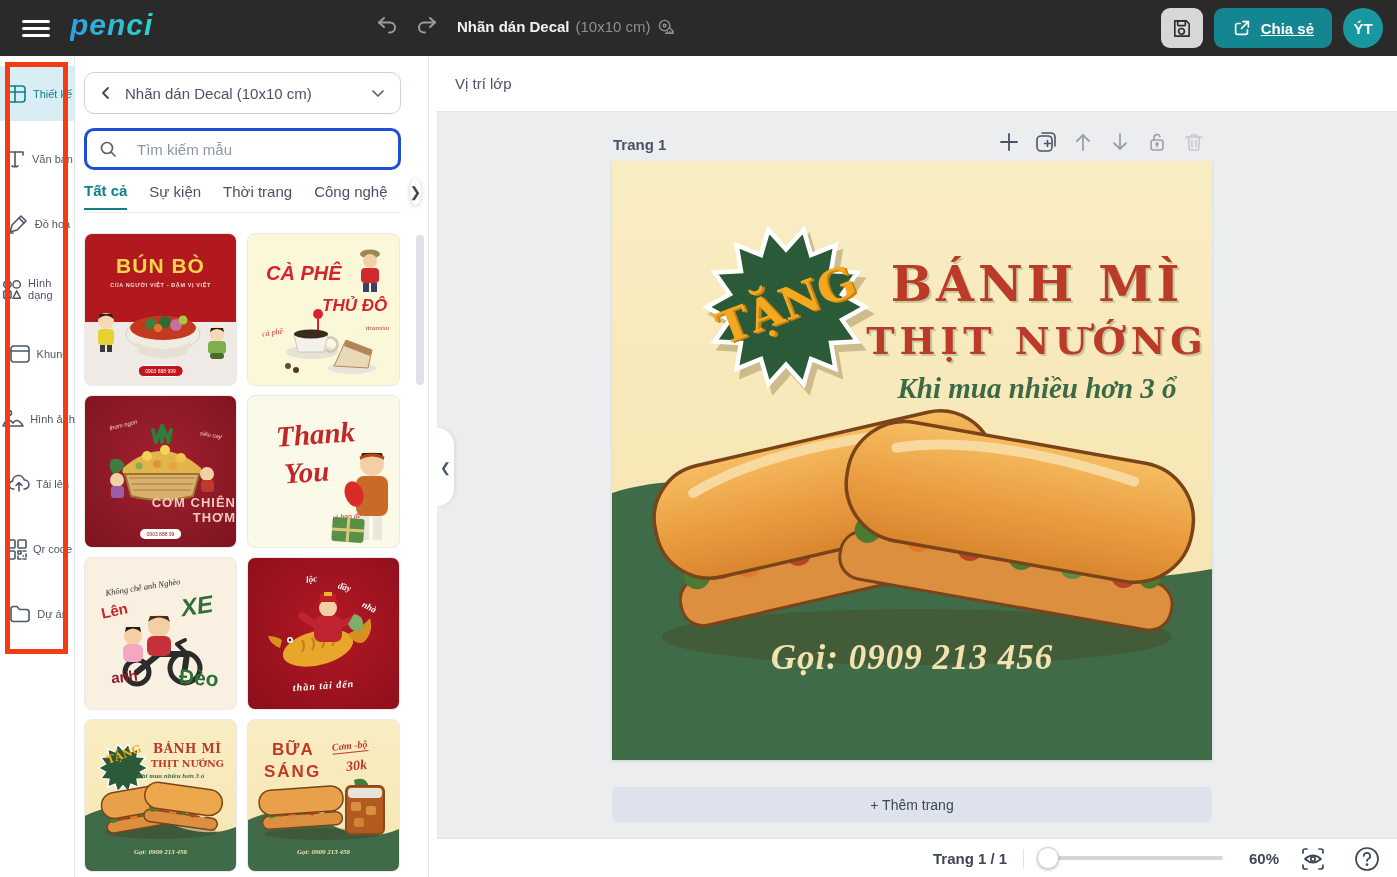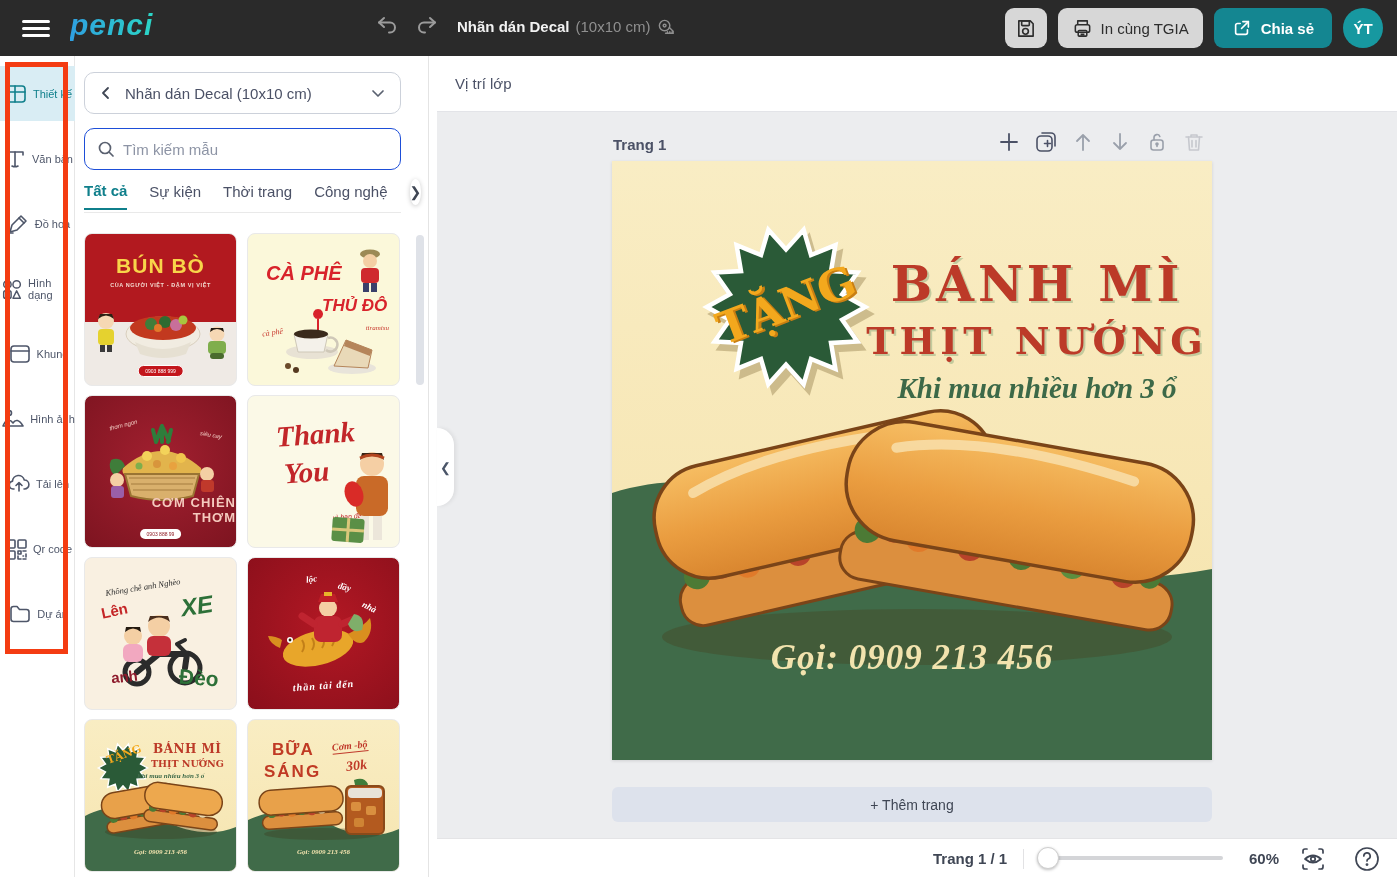--- a/index.html
+++ b/index.html
@@ -10,39 +10,39 @@
   .hamburger { position:absolute; left:22px; top:16px; width:28px; height:24px; cursor:pointer; }
   .hamburger span { display:block; height:3px; background:#fff; border-radius:2px; margin:4px 0; }
   .logo { position:absolute; left:70px; top:8px; font-size:30px; font-weight:bold; font-style:italic; letter-spacing:1px;
           background:linear-gradient(90deg,#2f9fe0,#2bd6c6); -webkit-background-clip:text; background-clip:text; color:transparent; }
   .undoredo { position:absolute; left:376px; top:14px; display:flex; gap:18px; }
   .tb-title { position:absolute; left:457px; top:18px; font-size:15px; color:#f2f2f2; font-weight:bold; display:flex; gap:6px; }
   .tb-size { color:#8f8f8f; font-weight:normal; }
   .tb-right { position:absolute; right:14px; top:8px; display:flex; align-items:center; gap:11px; }
   .btn-gray { height:40px; background:#d7d7d7; border-radius:9px; display:flex; align-items:center; gap:8px; padding:0 14px; color:#2d2d2d; font-size:15px; cursor:pointer; }
   .btn-save { width:42px; justify-content:center; padding:0; }
-  .btn-teal { height:40px; background:#148691; border-radius:9px; display:flex; align-items:center; gap:9px; padding:8px 18px; color:#fff; font-size:15px; font-weight:bold; cursor:pointer; }
+  .btn-teal { height:40px; background:#148691; border-radius:9px; display:flex; align-items:center; gap:9px; padding:8px 18px; color:#fff; font-size:15px; font-weight:bold; cursor:pointer;text-decoration:underline; }
   .avatar { width:40px; height:40px; border-radius:50%; background:#1798a0; color:#fff; font-size:15px; font-weight:bold; display:flex; align-items:center; justify-content:center; cursor:pointer; }
 
   
   .sidebar { position:absolute; left:0; top:56px; width:75px; height:821px; background:#fff; border-right:1px solid #e6e6e6; z-index:30; }
   .side-item { width:75px; height:55px; margin-bottom:10px; display:flex; align-items:center; justify-content:center; gap:4px; cursor:pointer; }
   .side-item:first-child { margin-top:10px; }
   .slabel { font-size:11px; color:#4e5669; }
   .sic { stroke:#4e5669; fill:none; stroke-width:1.6; stroke-linecap:round; stroke-linejoin:round; }
   .side-item.active { background:#d9edf4; }
   .side-item.active .slabel { color:#0f7f8b; }
   .side-item.active .sic { stroke:#0f7f8b; }
   .annotation-box { position:absolute; left:5px; top:62px; width:63px; height:592px; border:5px solid #f43c12; z-index:35; pointer-events:none; }
 
   
   .panel { position:absolute; left:67px; top:56px; width:362px; height:821px; background:#fff; border-right:1px solid #e4e4e4; z-index:20; }
   .drop { position:absolute; left:17px; top:16px; width:317px; height:42px; border:1px solid #ccd1da; border-radius:10px; display:flex; align-items:center; padding:0 14px; gap:12px; cursor:pointer; }
   .drop-label { font-size:15px; color:#4b5166; flex:1; }
-  .searchbox { position:absolute; left:17px; top:72px; width:317px; height:42px; border:1px solid #1d4ed8; border-radius:10px; display:flex; align-items:center; padding:8px 12px; gap:8px; }
+  .searchbox { position:absolute; left:17px; top:72px; width:317px; height:42px; border:3px solid #1d4ed8; border-radius:10px; display:flex; align-items:center; padding:8px 12px; gap:20px; }
   .searchbox input { border:none; outline:none; font-size:15px; color:#4b5166; flex:1; font-family:"Liberation Sans",sans-serif; background:transparent; }
   .searchbox input::placeholder { color:#8d94a5; }
   .tabs { position:absolute; left:17px; top:126px; width:330px; display:flex; align-items:center; gap:22px; }
   .tab { font-size:15px; color:#4b5166; padding-bottom:9px; cursor:pointer; white-space:nowrap; }
   .tab.active { color:#0f7f8b; font-weight:bold; border-bottom:2px solid #0f7f8b; }
   .tab-next { width:26px; height:26px; border-radius:50%; background:#fff; box-shadow:0 1px 5px rgba(0,0,0,.22); display:flex; align-items:center; justify-content:center; color:#3f4654; font-size:14px; cursor:pointer; margin-top:-8px; }
   .tabline { position:absolute; left:17px; top:156px; width:317px; height:1px; background:#e9e9e9; }
   .grid { position:absolute; left:17px; top:177px; width:330px; display:grid; grid-template-columns:153px 153px; gap:9px 10px; }
   .card { width:153px; height:153px; border-radius:8px; border:1px solid #e9e9e9; position:relative; overflow:hidden; cursor:pointer; }
   .panel-scroll { position:absolute; left:349px; top:179px; width:8px; height:150px; background:#dfe2e8; border-radius:4px; cursor:pointer; }
@@ -167,29 +167,20 @@
         <path d="M11 16 v-1.5 M13.5 16 v-1.5 M16 16 v-1.5"></path>
       </svg>
   </div>
   <div class="tb-right">
     <div class="btn-gray btn-save">
       <svg width="21" height="21" viewBox="0 0 22 22" fill="none" stroke="#2d2d2d" stroke-width="1.7" stroke-linejoin="round">
           <path d="M4 3 h12 l3 3 v13 h-15 z"></path>
           <rect x="7" y="3" width="8" height="5" rx="1"></rect>
           <circle cx="11" cy="14" r="3"></circle>
         </svg>
-    </div>
-    <div class="btn-gray">
-      <svg width="21" height="21" viewBox="0 0 22 22" fill="none" stroke="#2d2d2d" stroke-width="1.6" stroke-linejoin="round">
-          <path d="M6 7 V3 h10 v4"></path>
-          <rect x="3.5" y="7" width="15" height="8" rx="2"></rect>
-          <rect x="6.5" y="13" width="9" height="6" rx="1"></rect>
-          <path d="M9 15.5 h4 M9 17.5 h4"></path>
-        </svg>
-      <span>In cùng TGIA</span>
     </div>
     <div class="btn-teal">
       <svg width="20" height="20" viewBox="0 0 22 22" fill="none" stroke="#fff" stroke-width="1.8" stroke-linecap="round" stroke-linejoin="round">
           <path d="M9 6 H6 a2 2 0 0 0 -2 2 v8 a2 2 0 0 0 2 2 h9 a2 2 0 0 0 2 -2 v-3"></path>
           <path d="M12 4 h6 v6"></path>
           <path d="M18 4 L10.5 11.5"></path>
         </svg>
       <span>Chia sẻ</span>
     </div>
     <div class="avatar">ÝT</div>

